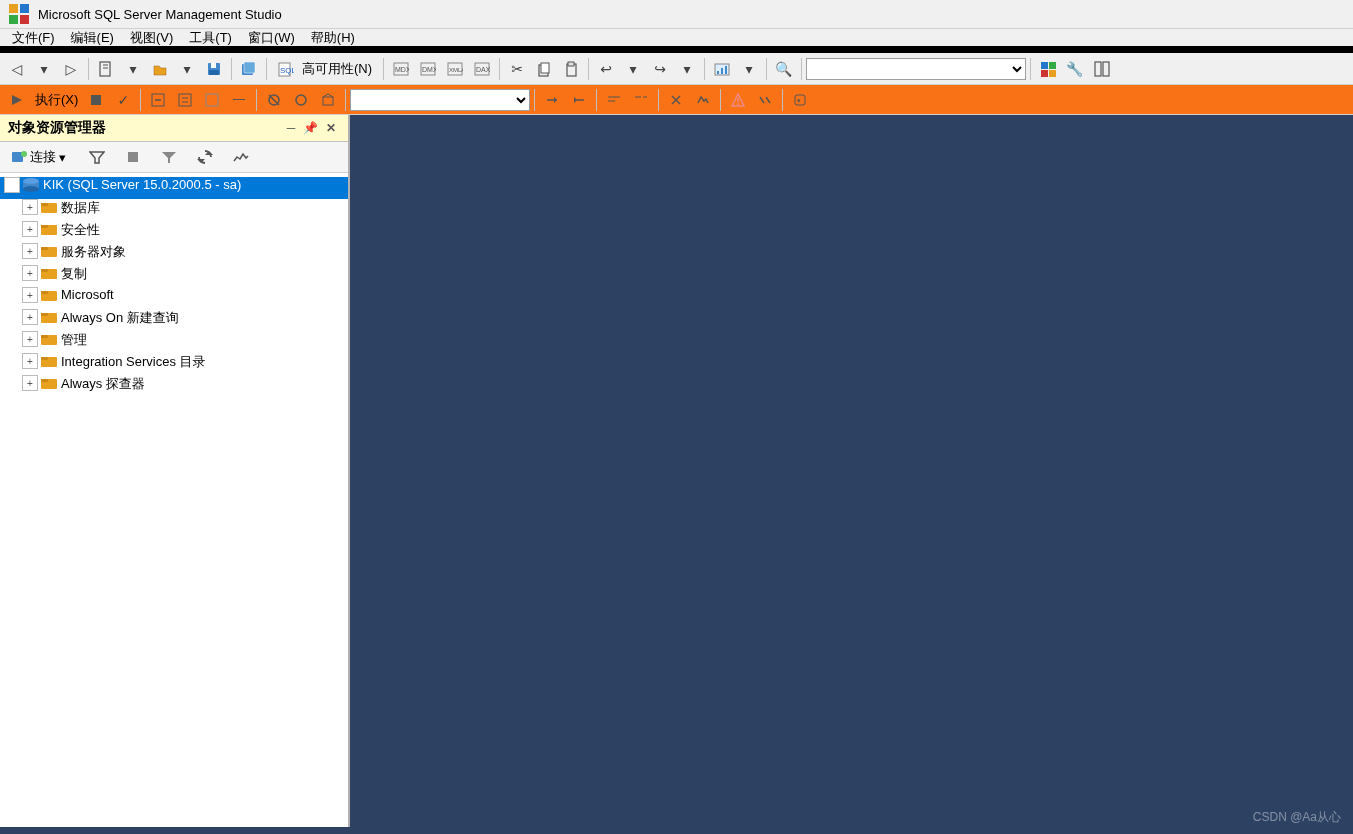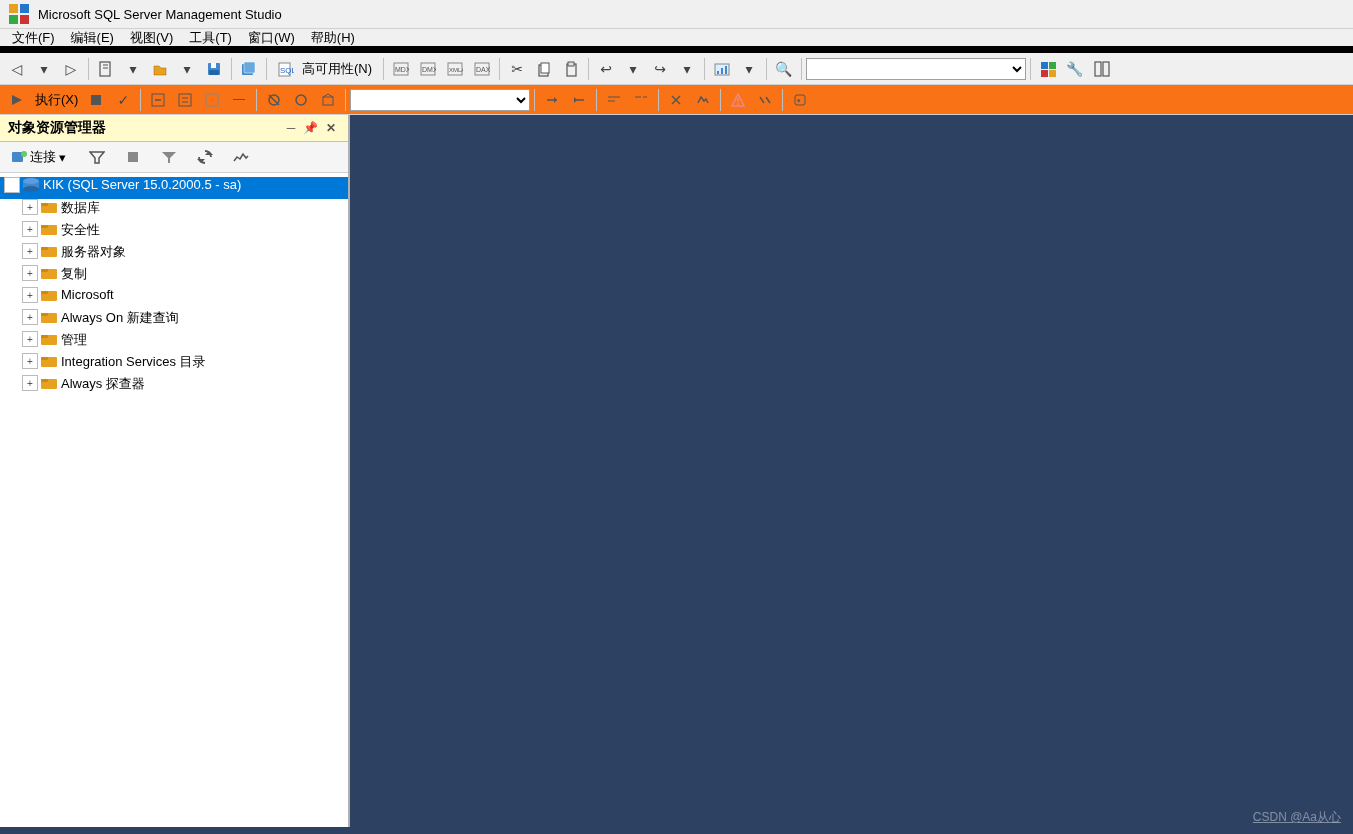--- a/index.html
+++ b/index.html
@@ -247,21 +247,20 @@
       height: 100%;
     }
 
     
     #watermark {
       position: fixed;
       bottom: 8px;
       right: 12px;
       color: rgba(255,255,255,0.4);
       font-size: 12px;
-      text-decoration: underline;
     }
   </style>
 </head>
 <body>
 
 <div id="title-bar">
   <div class="app-icon">
     <svg width="22" height="22" viewBox="0 0 22 22">
       <rect x="1" y="1" width="9" height="9" fill="#e8a020"></rect>
       <rect x="12" y="1" width="9" height="9" fill="#2277cc"></rect>

